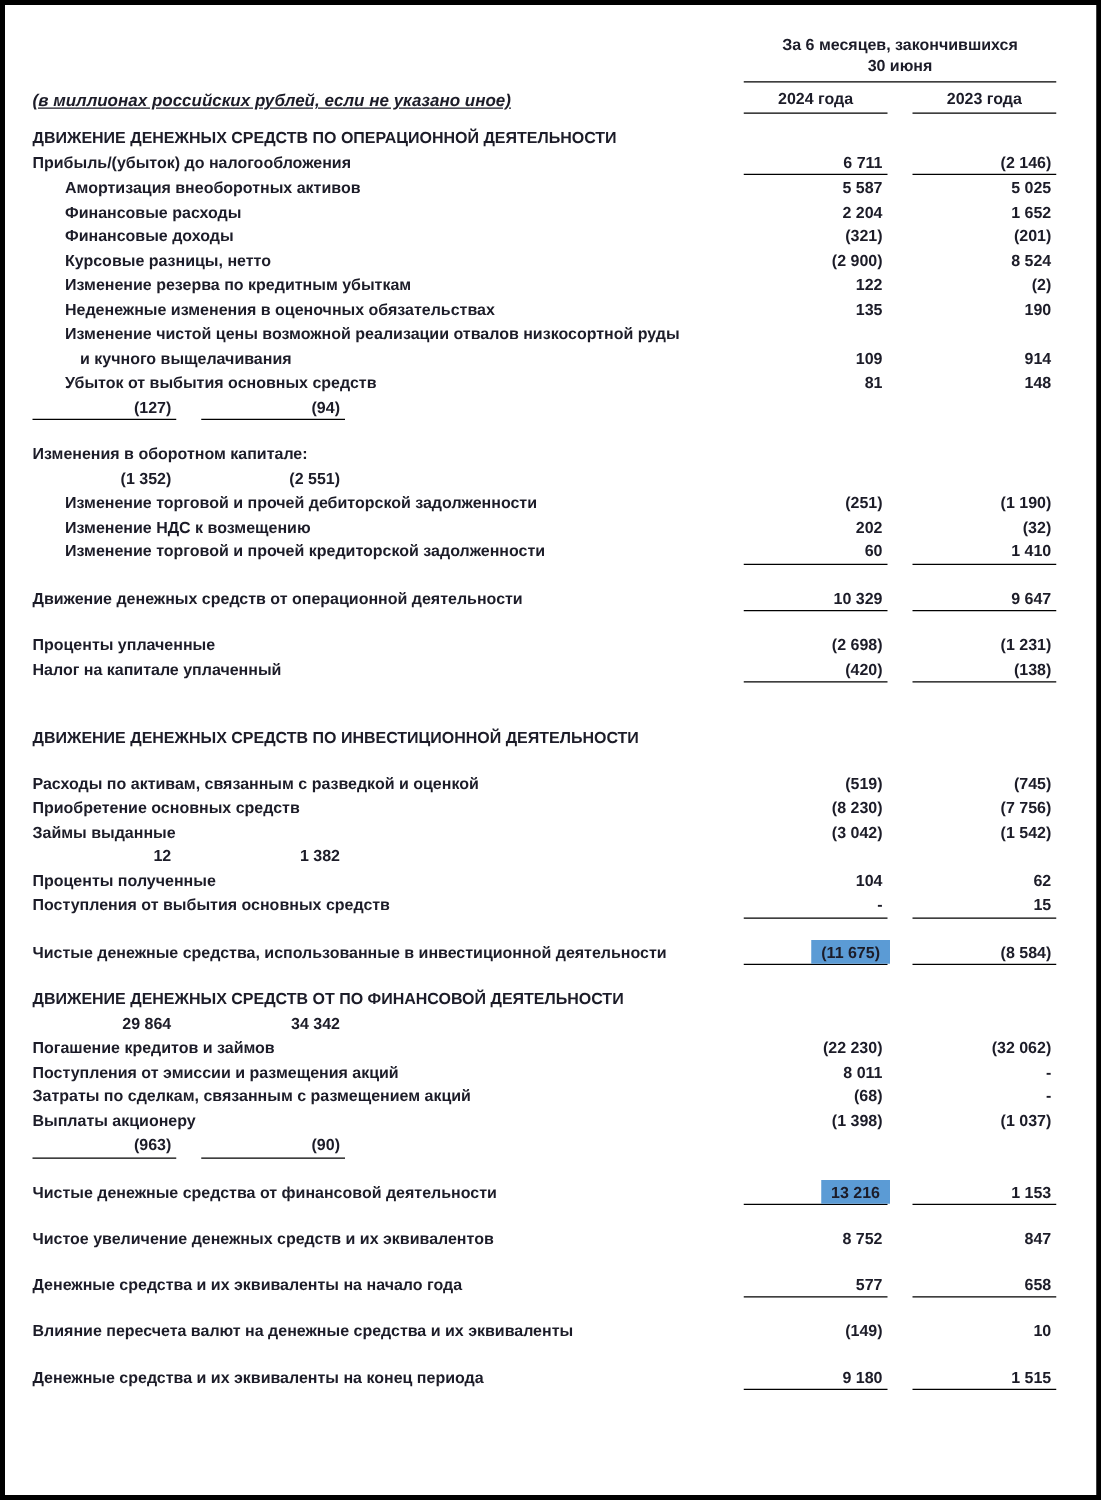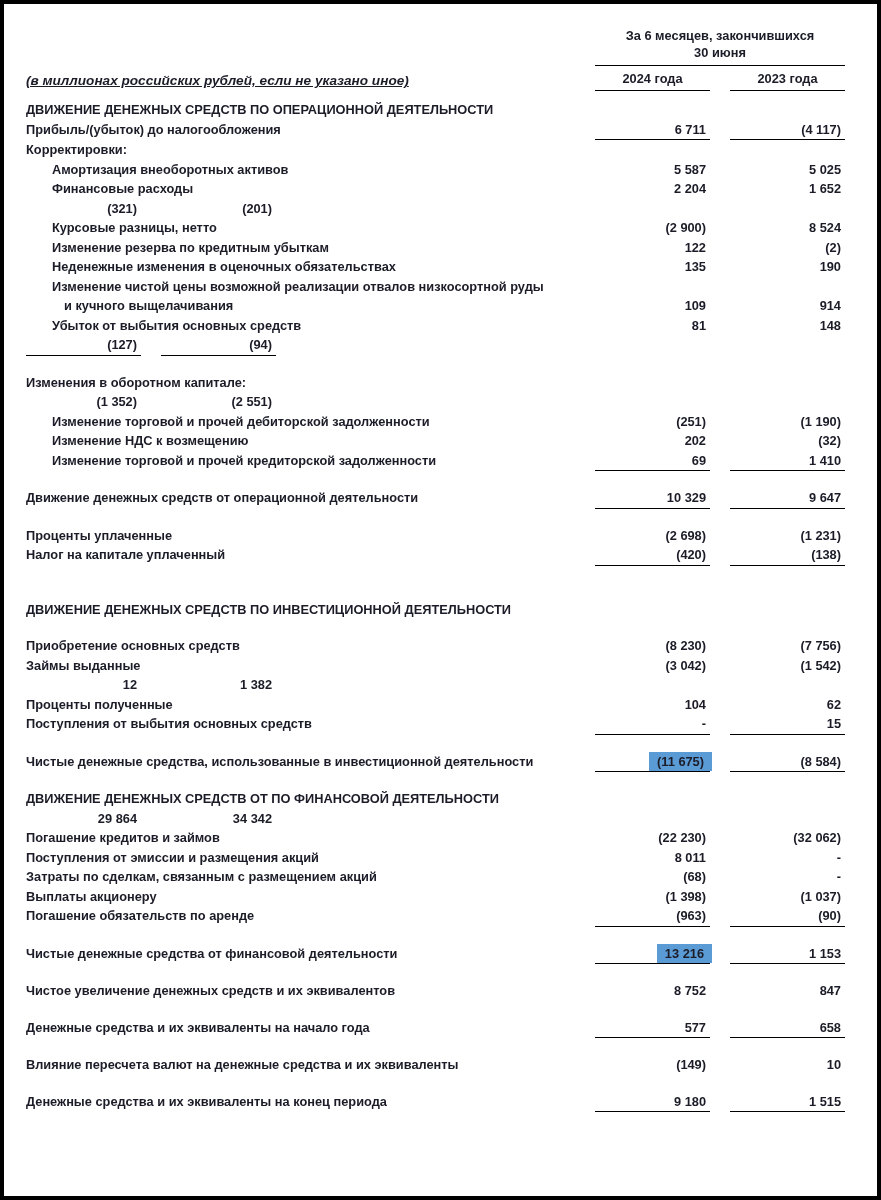--- a/index.html
+++ b/index.html
@@ -51,38 +51,34 @@
 
   <div>
       <div class="row">
         <div class="label">ДВИЖЕНИЕ ДЕНЕЖНЫХ СРЕДСТВ ПО ОПЕРАЦИОННОЙ ДЕЯТЕЛЬНОСТИ</div>
         <div class="val"></div>
         <div class="val"></div>
       </div>
       <div class="row">
         <div class="label">Прибыль/(убыток) до налогообложения</div>
         <div class="val ul">6 711</div>
-        <div class="val ul">(4 117)</div>
-      </div>
-      <div class="row">
-        <div class="label">Корректировки:</div>
-        <div class="val"></div>
-        <div class="val"></div>
+        <div class="val ul">(2 146)</div>
       </div>
       <div class="row">
         <div class="label ind1">Амортизация внеоборотных активов</div>
         <div class="val">5 587</div>
         <div class="val">5 025</div>
       </div>
       <div class="row">
         <div class="label ind1">Финансовые расходы</div>
         <div class="val">2 204</div>
         <div class="val">1 652</div>
       </div>
       <div class="row">
+        <div class="label ind1">Финансовые доходы</div>
         <div class="val">(321)</div>
         <div class="val">(201)</div>
       </div>
       <div class="row">
         <div class="label ind1">Курсовые разницы, нетто</div>
         <div class="val">(2 900)</div>
         <div class="val">8 524</div>
       </div>
       <div class="row">
         <div class="label ind1">Изменение резерва по кредитным убыткам</div>
@@ -128,21 +124,21 @@
         <div class="val">(251)</div>
         <div class="val">(1 190)</div>
       </div>
       <div class="row">
         <div class="label ind1">Изменение НДС к возмещению</div>
         <div class="val">202</div>
         <div class="val">(32)</div>
       </div>
       <div class="row">
         <div class="label ind1">Изменение торговой и прочей кредиторской задолженности</div>
-        <div class="val ul">69</div>
+        <div class="val ul">60</div>
         <div class="val ul">1 410</div>
       </div>
       <div class="spacer"></div>
       <div class="row">
         <div class="label">Движение денежных средств от операционной деятельности</div>
         <div class="val ul">10 329</div>
         <div class="val ul">9 647</div>
       </div>
       <div class="spacer"></div>
       <div class="row">
@@ -157,20 +153,25 @@
       </div>
       <div class="spacer"></div>
       <div class="spacer"></div>
       <div class="row">
         <div class="label">ДВИЖЕНИЕ ДЕНЕЖНЫХ СРЕДСТВ ПО ИНВЕСТИЦИОННОЙ ДЕЯТЕЛЬНОСТИ</div>
         <div class="val"></div>
         <div class="val"></div>
       </div>
       <div class="spacer"></div>
       <div class="row">
+        <div class="label">Расходы по активам, связанным с разведкой и оценкой</div>
+        <div class="val">(519)</div>
+        <div class="val">(745)</div>
+      </div>
+      <div class="row">
         <div class="label">Приобретение основных средств</div>
         <div class="val">(8 230)</div>
         <div class="val">(7 756)</div>
       </div>
       <div class="row">
         <div class="label">Займы выданные</div>
         <div class="val">(3 042)</div>
         <div class="val">(1 542)</div>
       </div>
       <div class="row">
@@ -217,21 +218,20 @@
         <div class="label">Затраты по сделкам, связанным с размещением акций</div>
         <div class="val">(68)</div>
         <div class="val">-</div>
       </div>
       <div class="row">
         <div class="label">Выплаты акционеру</div>
         <div class="val">(1 398)</div>
         <div class="val">(1 037)</div>
       </div>
       <div class="row">
-        <div class="label">Погашение обязательств по аренде</div>
         <div class="val ul">(963)</div>
         <div class="val ul">(90)</div>
       </div>
       <div class="spacer"></div>
       <div class="row">
         <div class="label">Чистые денежные средства от финансовой деятельности</div>
         <div class="val ul"><span class="hl">13 216</span></div>
         <div class="val ul">1 153</div>
       </div>
       <div class="spacer"></div>

